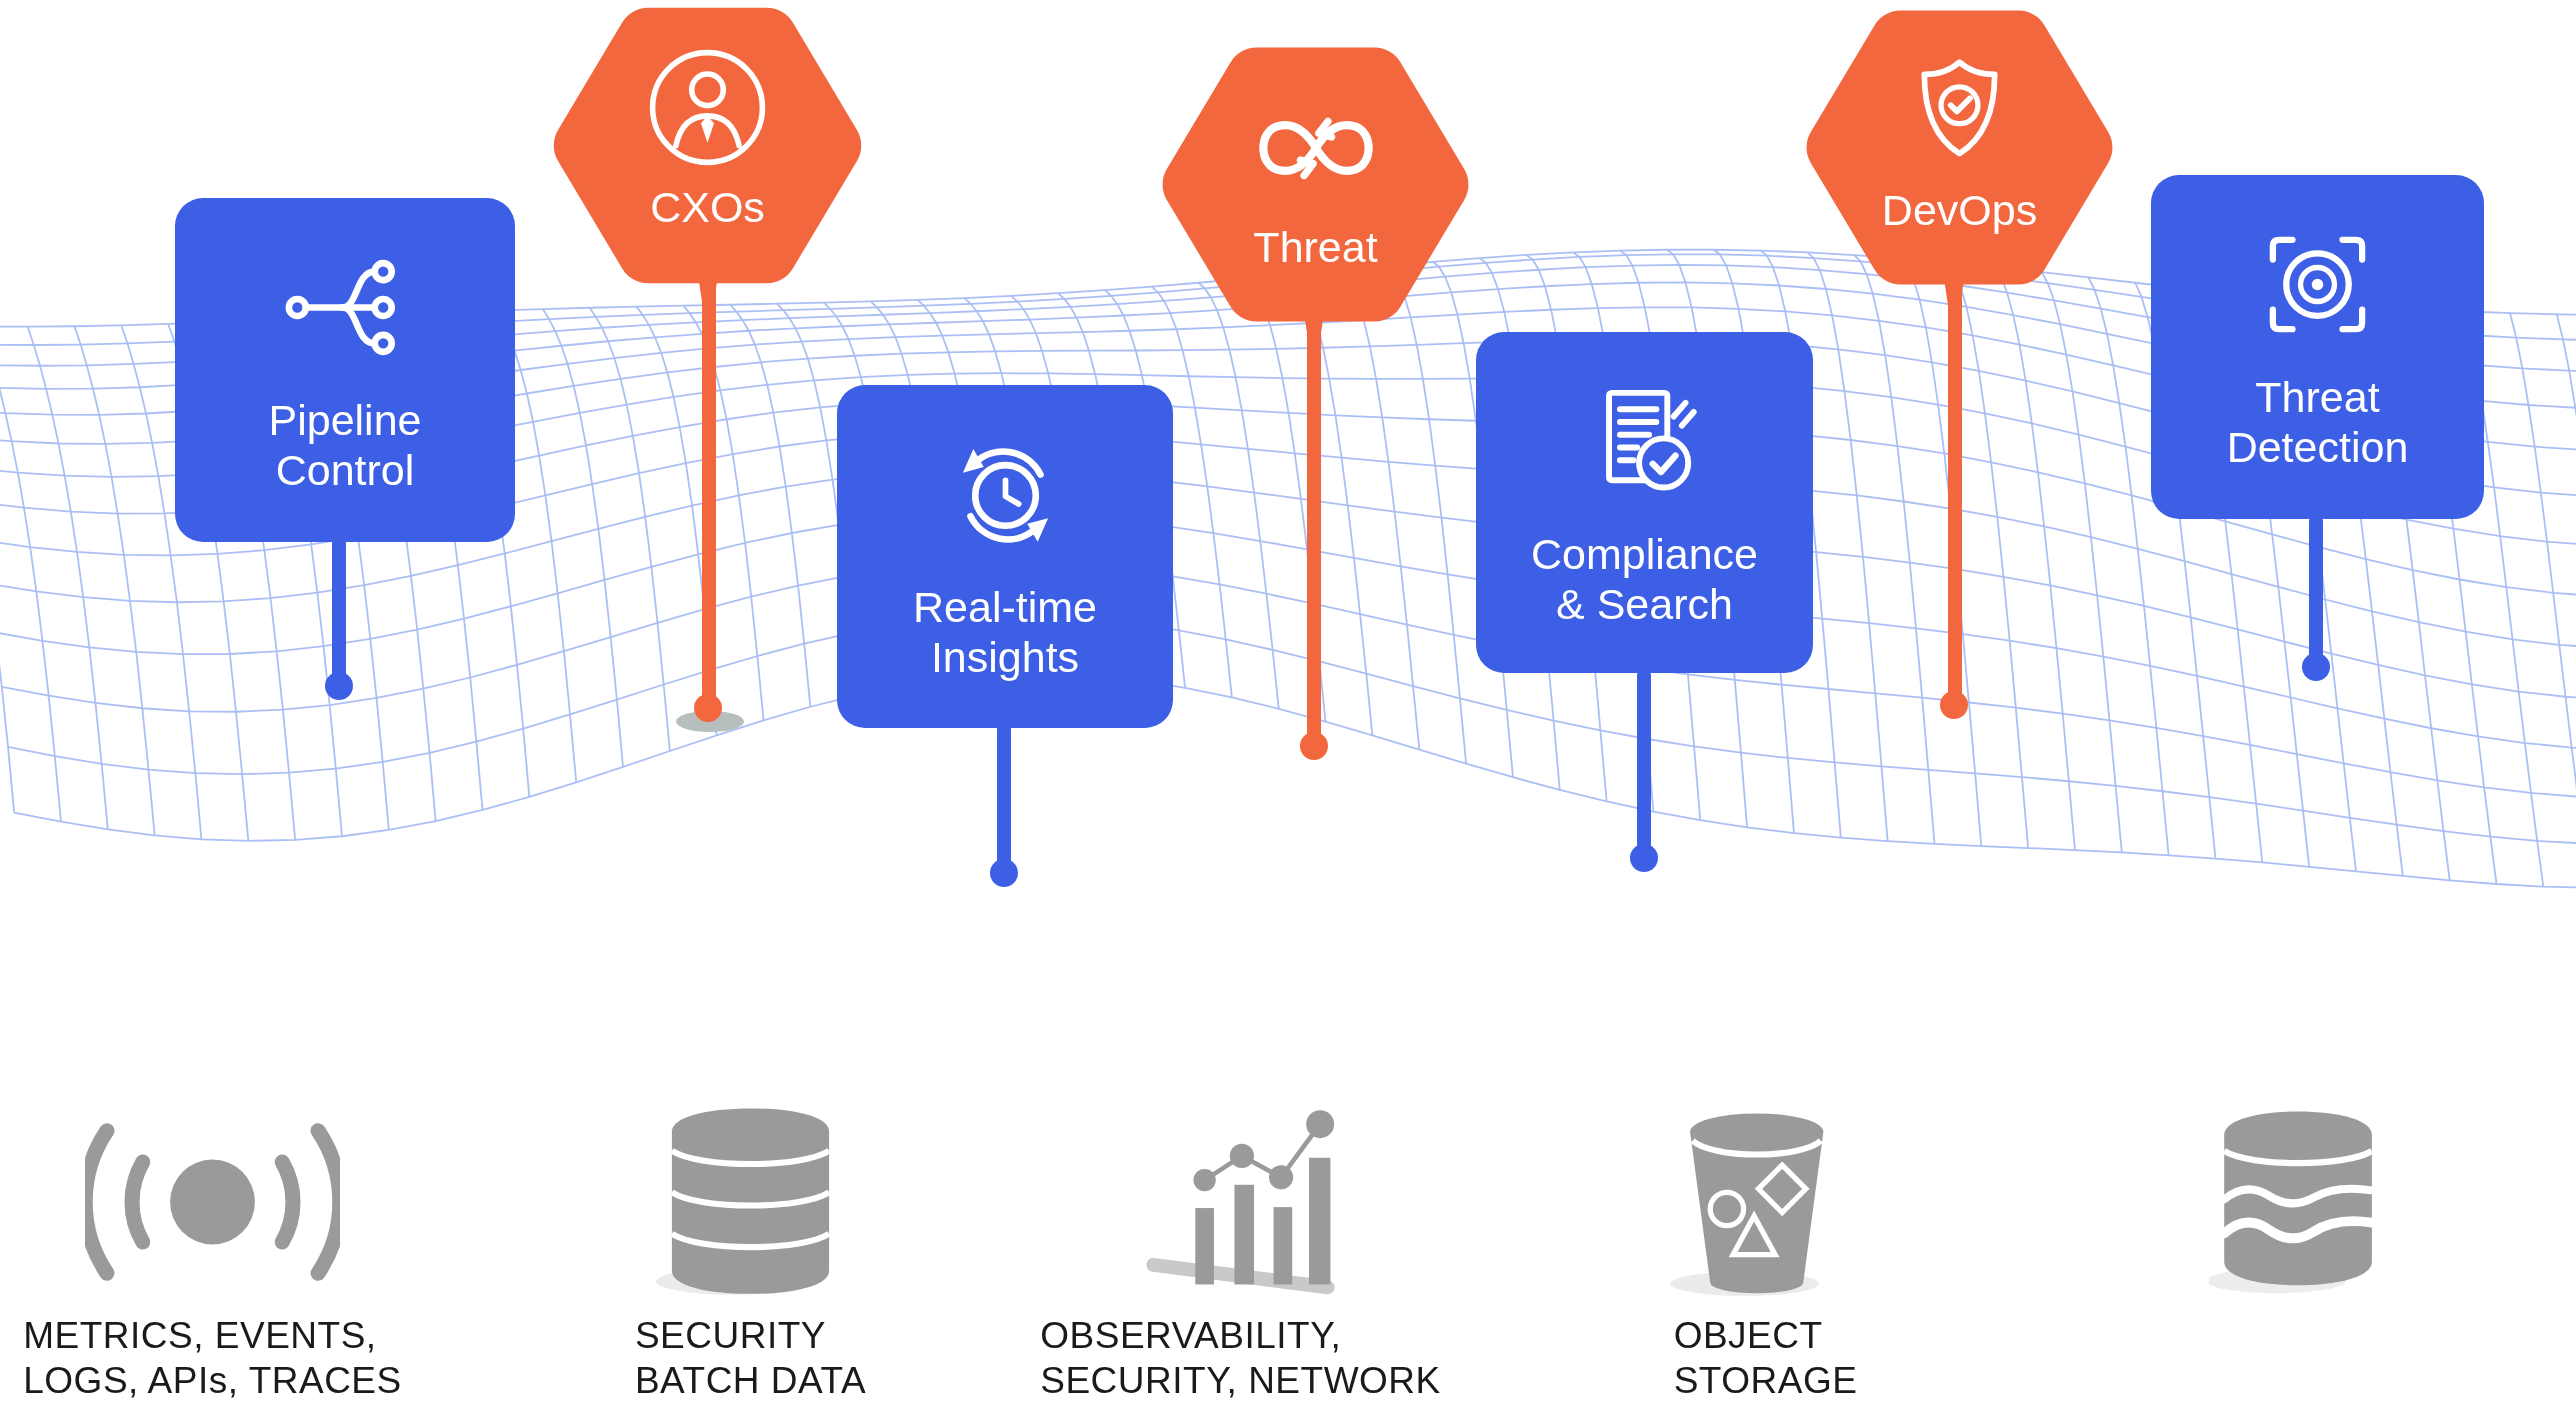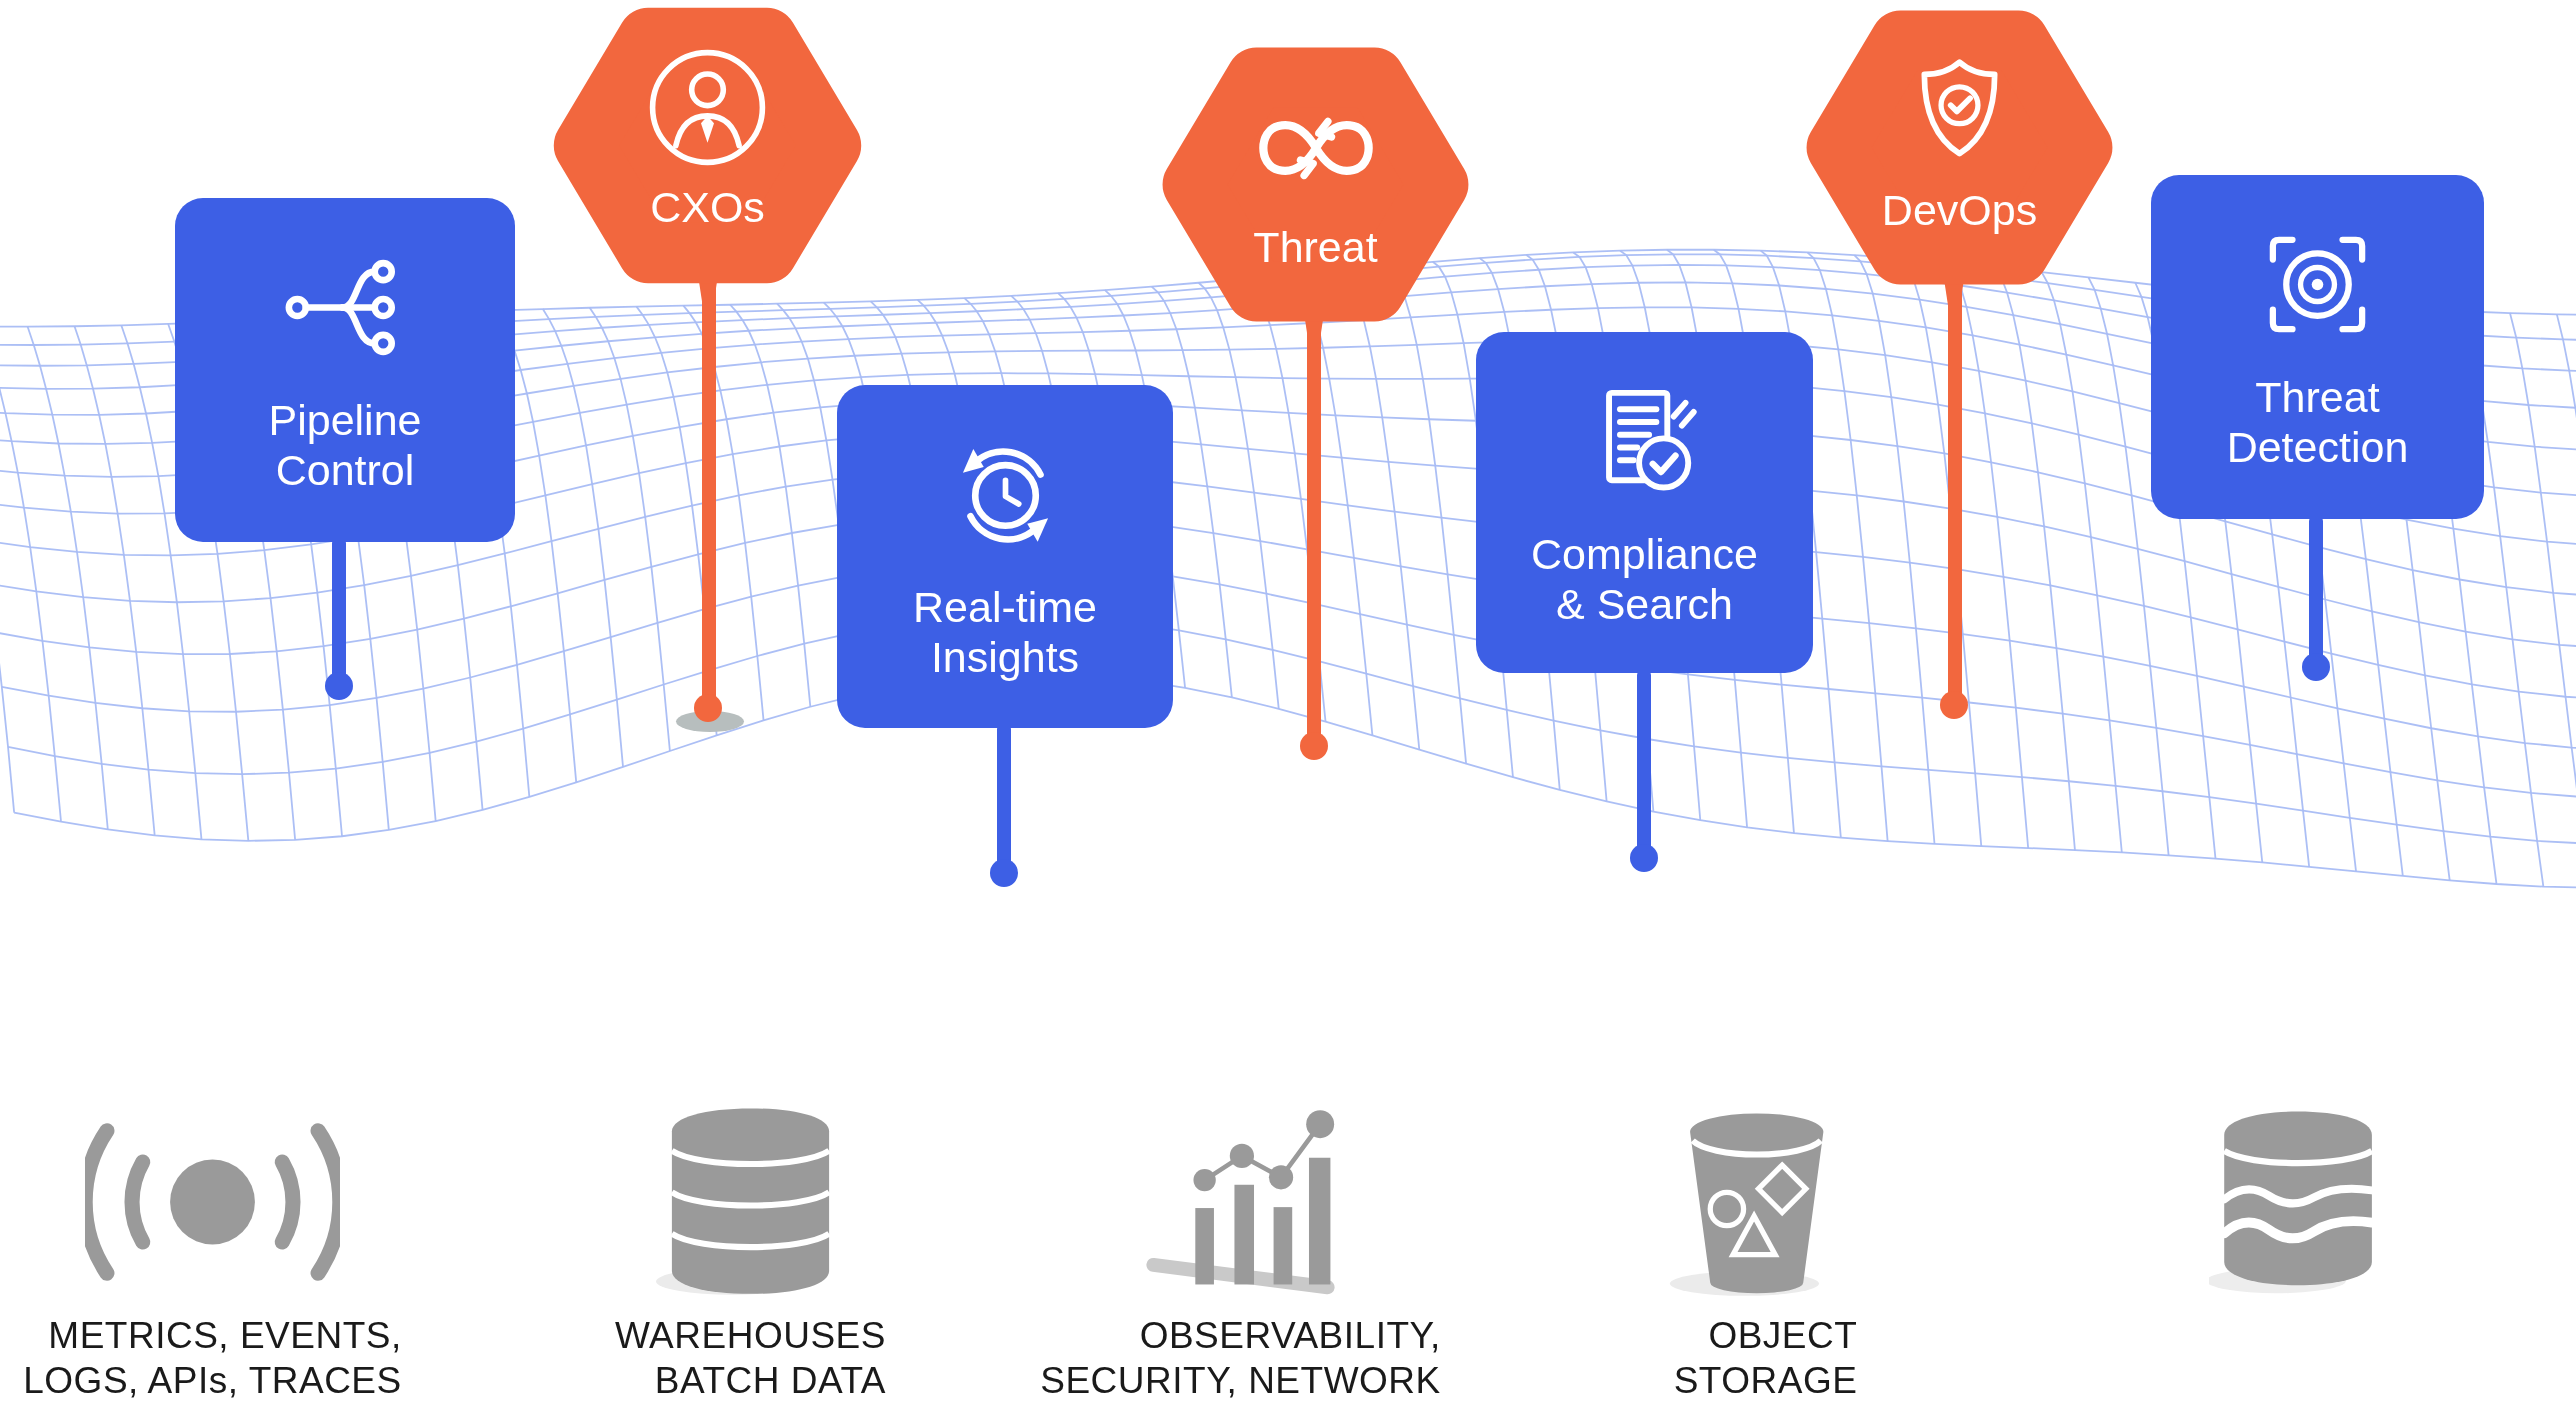--- a/index.html
+++ b/index.html
@@ -25,21 +25,21 @@
   .hex-bg polygon{fill:var(--orange);stroke:var(--orange);stroke-width:64;stroke-linejoin:round;}
   .node-content{position:absolute;inset:0;display:flex;flex-direction:column;align-items:center;
                 padding-top:45px;box-sizing:border-box;}
   .node-icon{height:125px;display:flex;align-items:center;justify-content:center;}
   .card-label{margin-top:24.5px;font-size:43px;line-height:50px;color:var(--card-text);
               text-align:center;display:flex;flex-direction:column;}
   .hex-label{margin-top:13.2px;font-size:43px;color:var(--card-text);}
   .source{position:absolute;top:1092px;width:453px;display:flex;flex-direction:column;
           align-items:center;z-index:4;}
   .source-iconbox{height:219px;display:flex;align-items:center;justify-content:center;}
-  .source-label{font-size:37px;line-height:45px;color:var(--label-text);text-align:right;
+  .source-label{font-size:37px;line-height:45px;color:var(--label-text);text-align:left;
                 display:flex;flex-direction:column;margin-top:1.9px;letter-spacing:0.5px;}
   .wicon{stroke:#fff;fill:none;stroke-linecap:round;stroke-linejoin:round;}
 </style>
 </head>
 <body>
 
 <div id="stage">
 
   <svg class="mesh" id="mesh-svg" width="2576" height="1415" viewBox="0 0 2731 1500">
       <polyline points="-70.0,345.3 -20.3,346.1 29.3,346.3 79.0,345.8 128.6,344.8 178.3,343.4 227.9,341.6 277.6,339.5 327.2,337.3 376.9,335.1 426.6,333.0 476.2,331.0 525.9,329.2 575.5,327.6 625.2,326.2 674.8,325.0 724.5,324.0 774.1,323.0 823.8,321.9 873.4,320.8 923.1,319.5 972.8,317.9 1022.4,315.9 1072.1,313.6 1121.7,310.7 1171.4,307.5 1221.0,303.8 1270.7,299.7 1320.3,295.4 1370.0,290.8 1419.7,286.2 1469.3,281.7 1519.0,277.5 1568.6,273.6 1618.3,270.2 1667.9,267.6 1717.6,265.7 1767.2,264.7 1816.9,264.7 1866.6,265.6 1916.2,267.5 1965.9,270.3 2015.5,273.9 2065.2,278.2 2114.8,283.1 2164.5,288.4 2214.1,294.0 2263.8,299.7 2313.4,305.3 2363.1,310.6 2412.8,315.6 2462.4,320.1 2512.1,324.0 2561.7,327.2 2611.4,329.9 2661.0,331.8 2710.7,333.2 2760.3,334.1 2810.0,334.5"></polyline>
@@ -290,21 +290,21 @@
         <ellipse cx="86" cy="198" rx="86" ry="15" fill="#EBEBEB"></ellipse>
         <path d="M18 28 C18 12 56 2 107 2 C158 2 196 12 196 28 V186 C196 202 158 212 107 212 C56 212 18 202 18 186 Z" fill="var(--icon-gray)"></path>
         <g fill="none" stroke="#fff" stroke-width="7">
           <path d="M18 50 C48 70 166 70 196 50"></path>
           <path d="M18 97 C48 117 166 117 196 97"></path>
           <path d="M18 144 C48 164 166 164 196 144"></path>
         </g>
       </svg>
     </span>
     <div class="source-label">
-      <span>WAREHOUSES</span>
+      <span>SECURITY</span>
       <span>BATCH DATA</span>
     </div>
   </div>
 
   <div class="source" style="left:1014px">
     <span class="source-iconbox">
       <svg width="191" height="186" viewBox="0 0 205 197">
         <path d="M9 166 L196 190" stroke="#C9C9C9" stroke-width="15" stroke-linecap="round" fill="none"></path>
         <g fill="var(--icon-gray)">
           <rect x="54" y="105" width="20" height="82"></rect>

